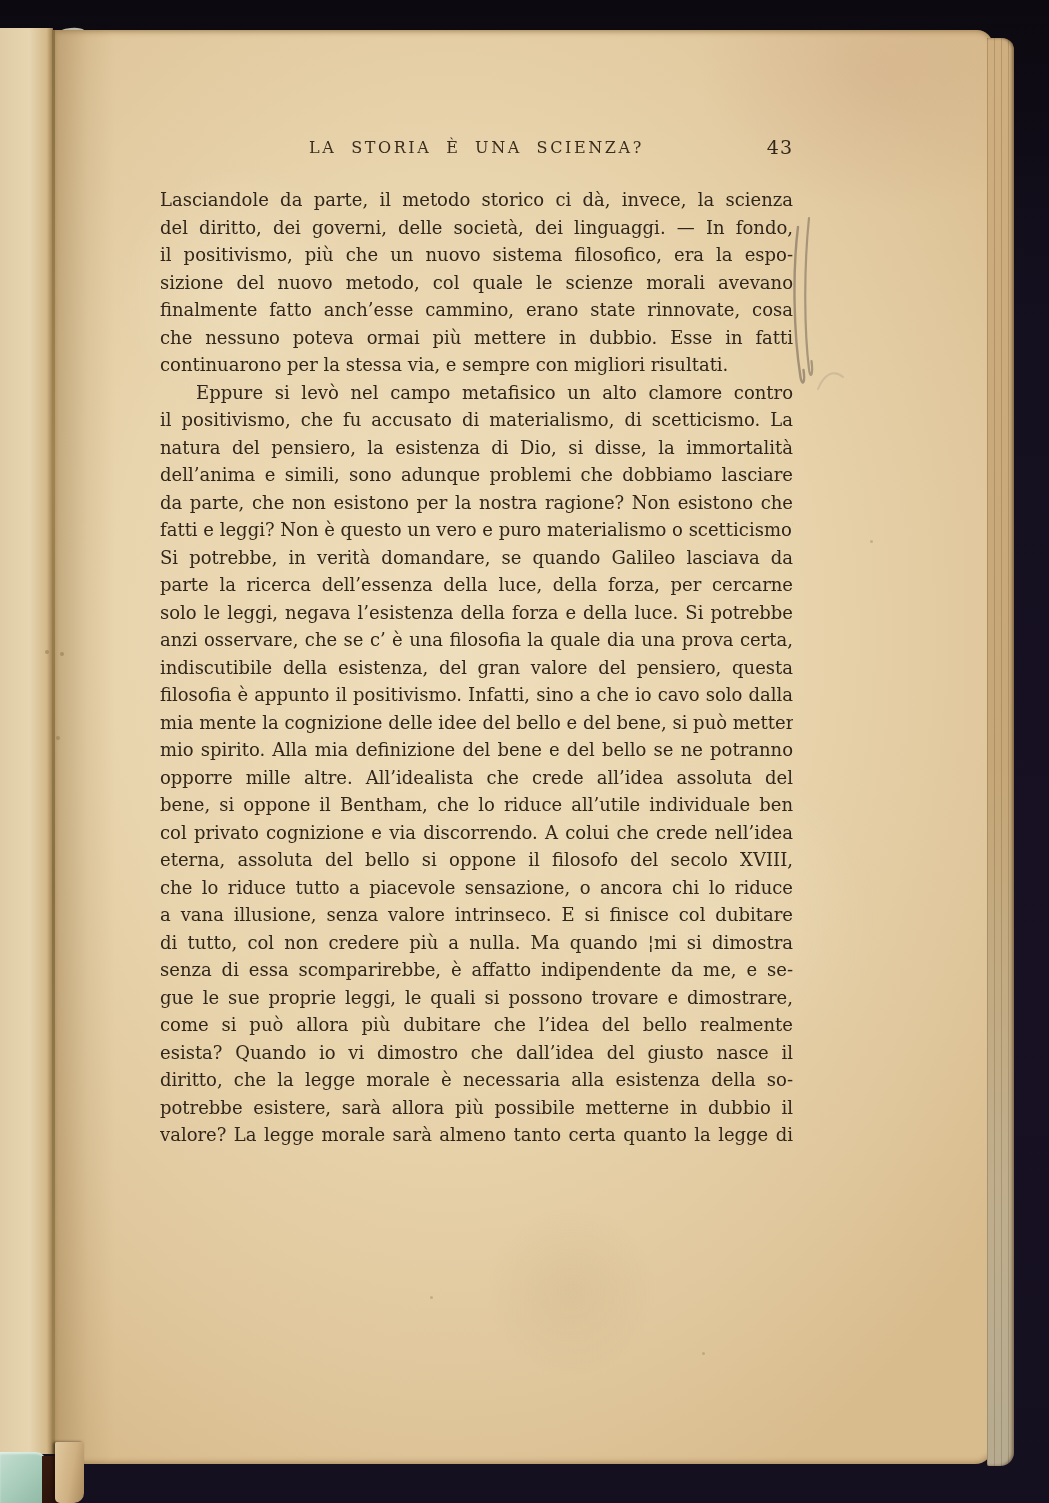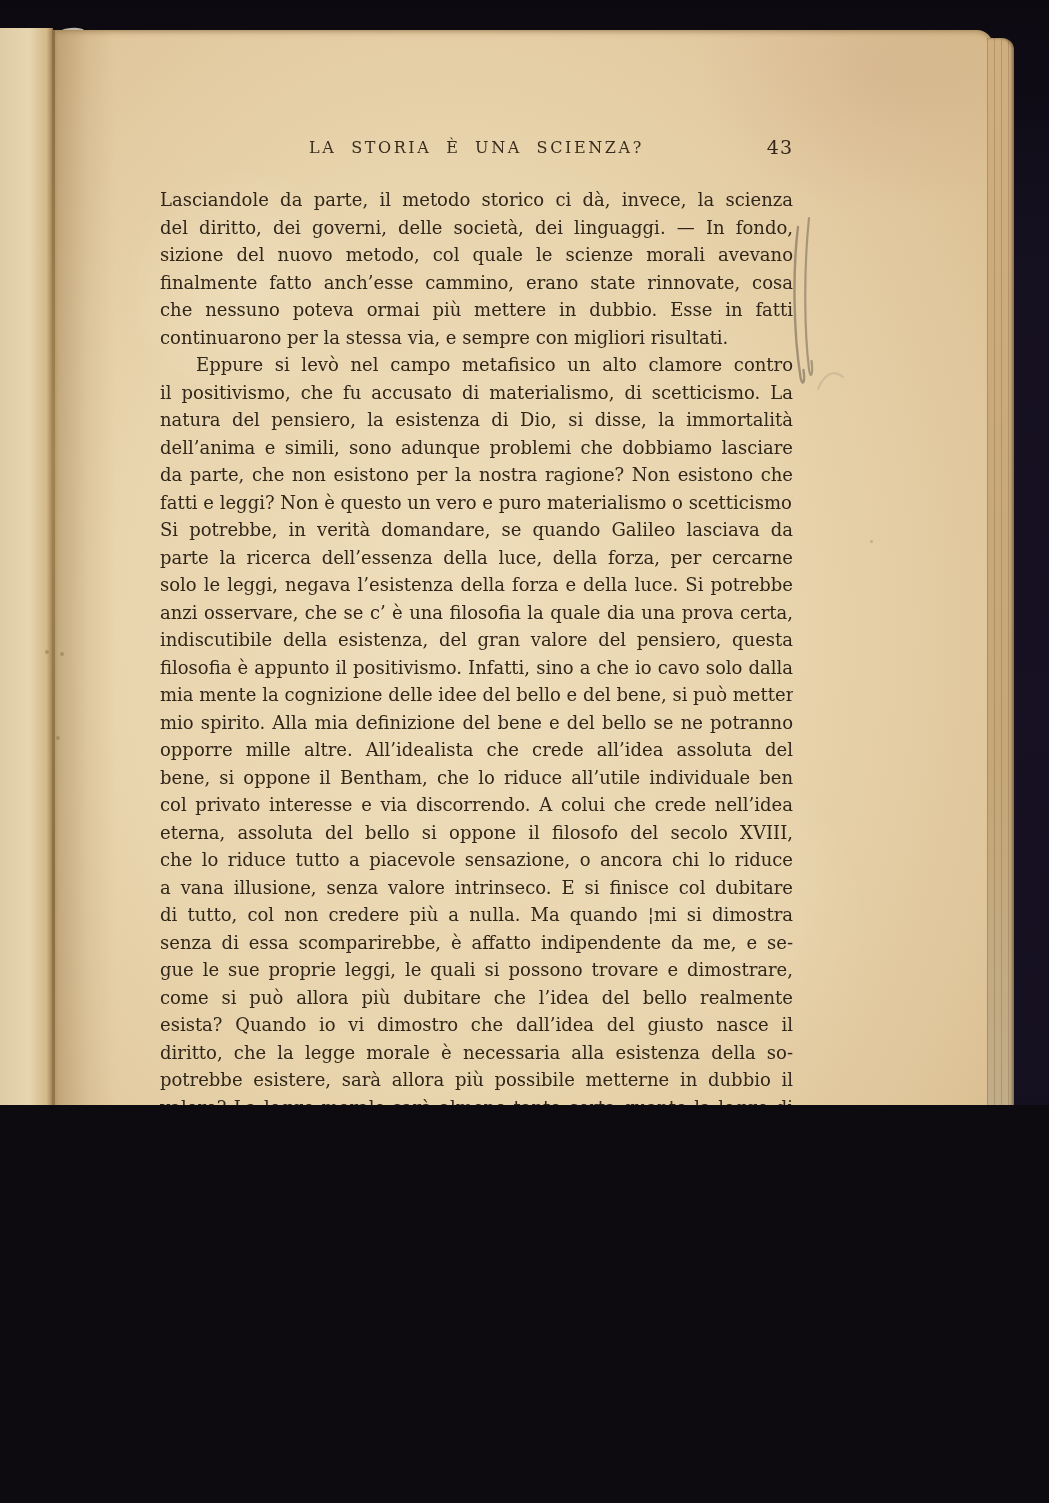--- a/index.html
+++ b/index.html
@@ -1,17 +1,17 @@
 <!DOCTYPE html>
 <html><head>
 <meta charset="utf-8">
 <style>
   html,body{margin:0;padding:0;background:#0d0a10;}
   .scene{
-    position:relative;width:1049px;height:1105px;overflow:hidden;
+    position:relative;width:1049px;height:1503px;overflow:hidden;
     background:linear-gradient(180deg,#0c0910 0%,#151020 22%,#171123 65%,#151020 100%);
     font-family:"DejaVu Serif","Liberation Serif",serif;
   }
   
   .facing-page{
     position:absolute;left:0;top:28px;width:53px;height:1426px;
     background:linear-gradient(90deg,#dfcca6 0%,#e6d5b0 55%,#d3b88a 88%,#a5885a 98%,#7d6036 100%);
   }
   .gutter-line{
     position:absolute;left:52px;top:30px;width:4px;height:1424px;
@@ -111,20 +111,21 @@
 
   <div class="running-header">
     <span class="running-title">LA STORIA È UNA SCIENZA?</span>
     <span class="page-number">43</span>
   </div>
 
   <div class="text-block" id="text-block">
       <div class="paragraph">
         <div class="line">Lasciandole da parte, il metodo storico ci dà, invece, la scienza</div>
         <div class="line">del diritto, dei governi, delle società, dei linguaggi. — In fondo,</div>
+        <div class="line">il positivismo, più che un nuovo sistema filosofico, era la espo-</div>
         <div class="line">sizione del nuovo metodo, col quale le scienze morali avevano</div>
         <div class="line">finalmente fatto anch’esse cammino, erano state rinnovate, cosa</div>
         <div class="line">che nessuno poteva ormai più mettere in dubbio. Esse in fatti</div>
         <div class="line last">continuarono per la stessa via, e sempre con migliori risultati.</div>
       </div>
       <div class="paragraph">
         <div class="line indent">Eppure si levò nel campo metafisico un alto clamore contro</div>
         <div class="line">il positivismo, che fu accusato di materialismo, di scetticismo. La</div>
         <div class="line">natura del pensiero, la esistenza di Dio, si disse, la immortalità</div>
         <div class="line">dell’anima e simili, sono adunque problemi che dobbiamo lasciare</div>
@@ -133,21 +134,21 @@
         <div class="line">Si potrebbe, in verità domandare, se quando Galileo lasciava da</div>
         <div class="line">parte la ricerca dell’essenza della luce, della forza, per cercarne</div>
         <div class="line">solo le leggi, negava l’esistenza della forza e della luce. Si potrebbe</div>
         <div class="line">anzi osservare, che se c’ è una filosofia la quale dia una prova certa,</div>
         <div class="line">indiscutibile della esistenza, del gran valore del pensiero, questa</div>
         <div class="line">filosofia è appunto il positivismo. Infatti, sino a che io cavo solo dalla</div>
         <div class="line">mia mente la cognizione delle idee del bello e del bene, si può mettere</div>
         <div class="line">mio spirito. Alla mia definizione del bene e del bello se ne potranno</div>
         <div class="line">opporre mille altre. All’idealista che crede all’idea assoluta del</div>
         <div class="line">bene, si oppone il Bentham, che lo riduce all’utile individuale ben</div>
-        <div class="line">col privato interesse e via discorrendo. A colui che crede nell’idea</div>
+        <div class="line">col privato cognizione e via discorrendo. A colui che crede nell’idea</div>
         <div class="line">eterna, assoluta del bello si oppone il filosofo del secolo XVIII,</div>
         <div class="line">che lo riduce tutto a piacevole sensazione, o ancora chi lo riduce</div>
         <div class="line">a vana illusione, senza valore intrinseco. E si finisce col dubitare</div>
         <div class="line">di tutto, col non credere più a nulla. Ma quando ¦mi si dimostra</div>
         <div class="line">senza di essa scomparirebbe, è affatto indipendente da me, e se-</div>
         <div class="line">gue le sue proprie leggi, le quali si possono trovare e dimostrare,</div>
         <div class="line">come si può allora più dubitare che l’idea del bello realmente</div>
         <div class="line">esista? Quando io vi dimostro che dall’idea del giusto nasce il</div>
         <div class="line">diritto, che la legge morale è necessaria alla esistenza della so-</div>
         <div class="line">potrebbe esistere, sarà allora più possibile metterne in dubbio il</div>

